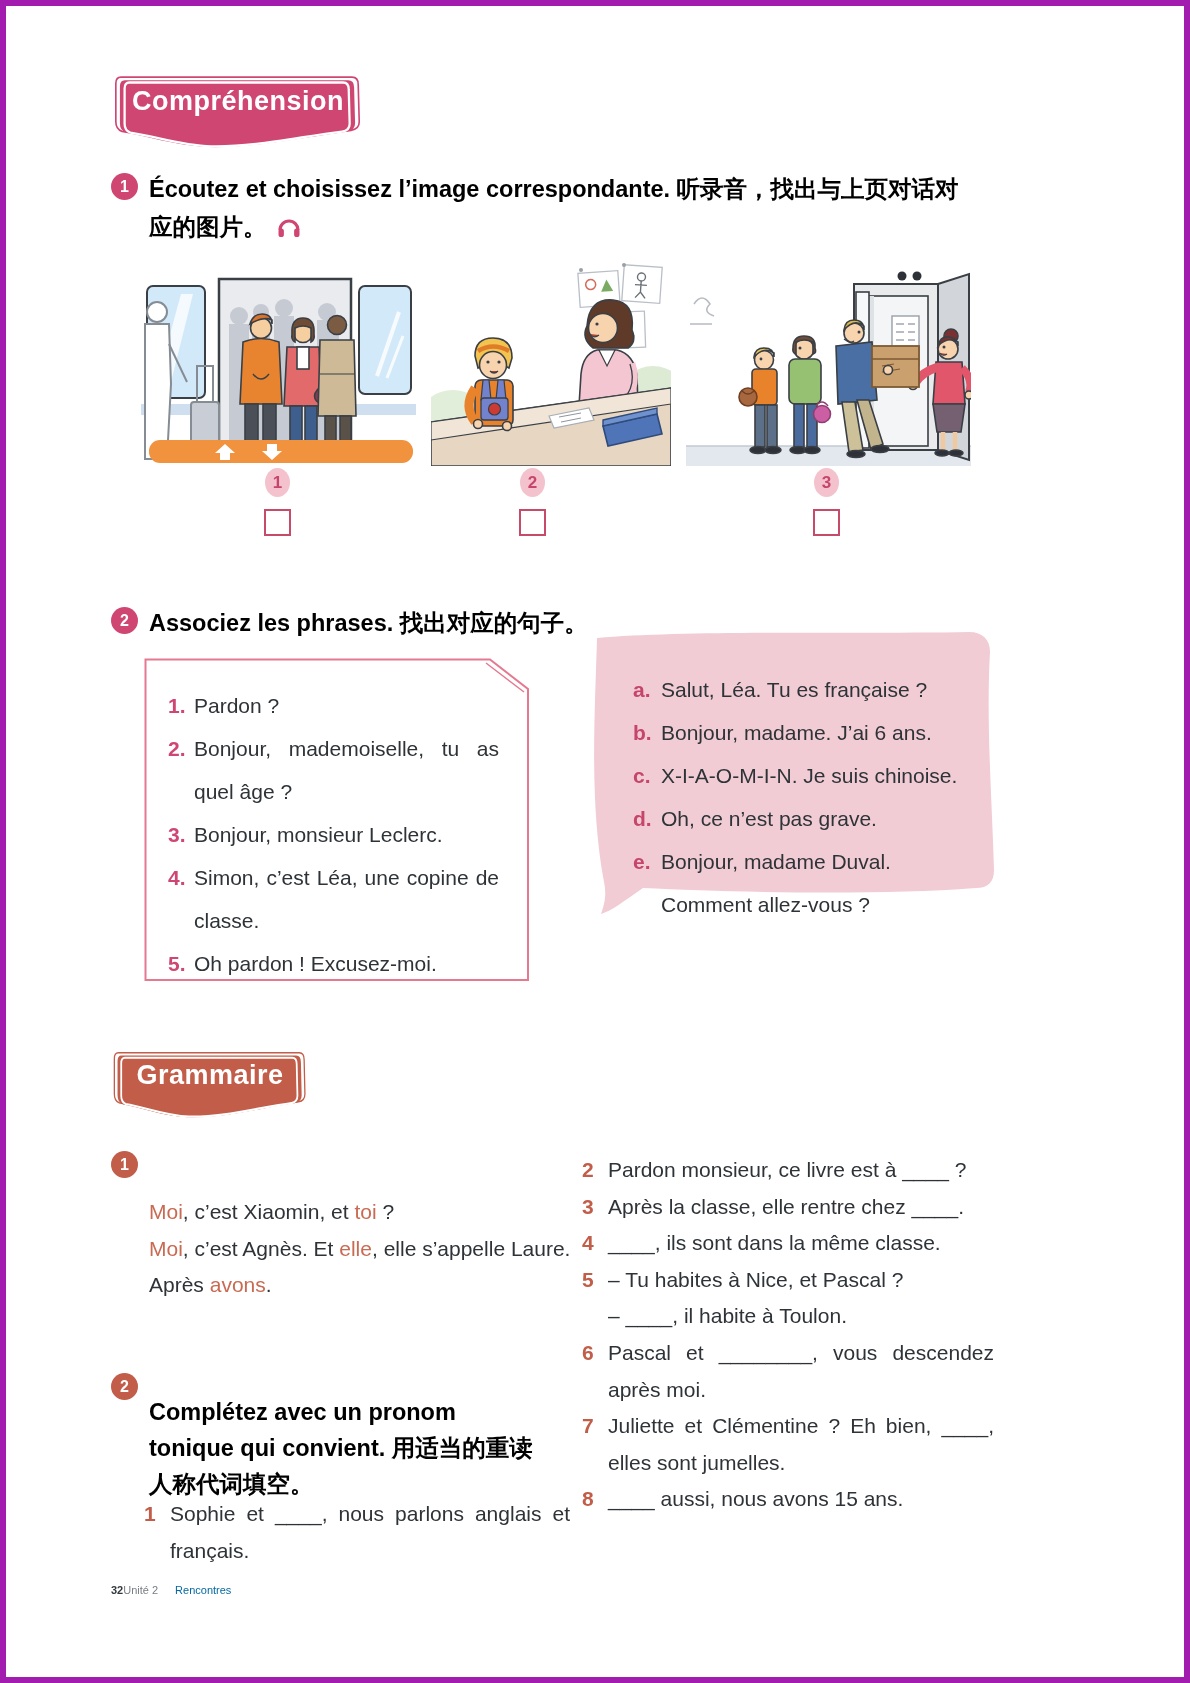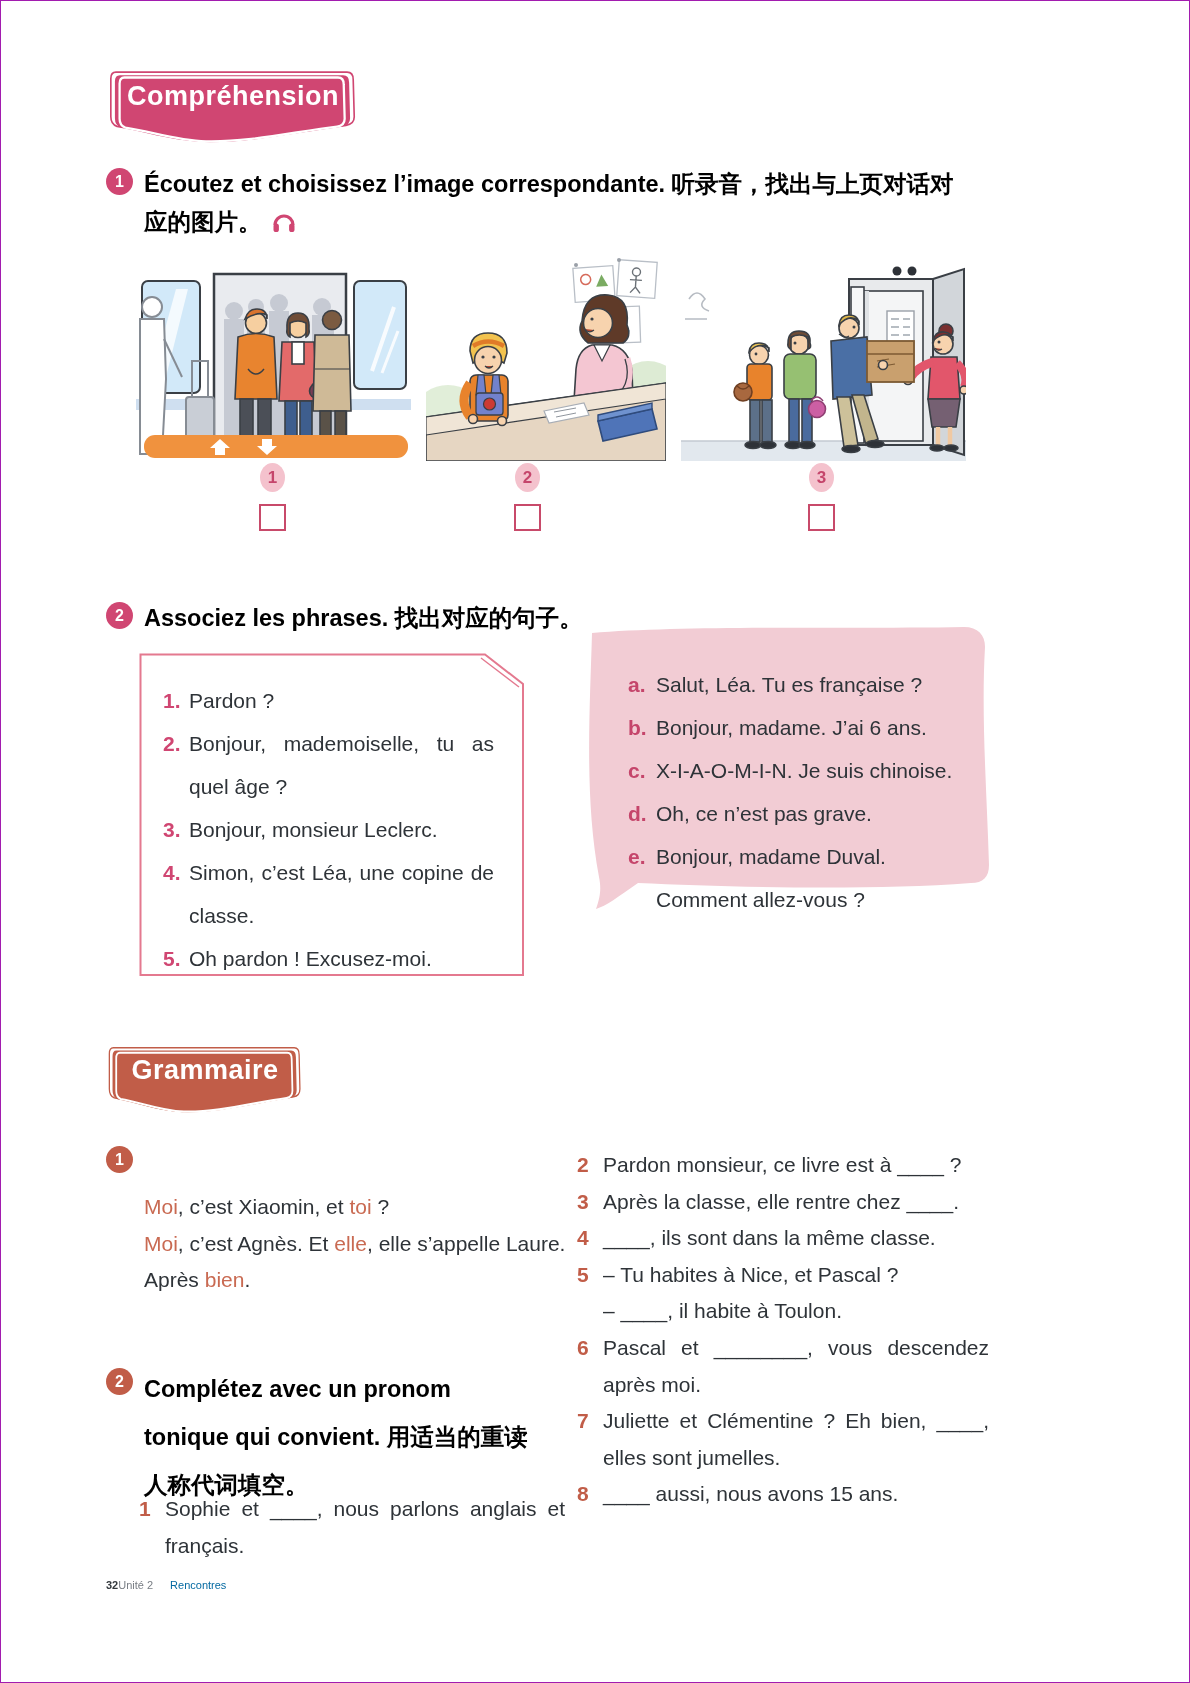--- a/index.html
+++ b/index.html
@@ -1,19 +1,19 @@
 <!DOCTYPE html>
 <html><head>
 <meta charset="utf-8">
 <style>
   html,body{margin:0;padding:0;background:#ffffff;}
   .page{
     position:relative;width:1190px;height:1683px;background:#ffffff;
     font-family:"Liberation Sans","DejaVu Sans",sans-serif;
-    color:#2e3338;overflow:hidden;box-sizing:border-box;border:1px solid #a21caf;
+    color:#2e3338;overflow:hidden;box-sizing:border-box;border:6px solid #a21caf;
   }
   .abs{position:absolute;}
   
   .banner{position:absolute;}
   .banner svg{display:block;width:100%;height:100%;}
   .banner .banner-label{
     position:absolute;left:0;right:0;top:14px;text-align:center;
     color:#ffffff;font-weight:bold;font-size:27px;letter-spacing:.5px;
   }
   
@@ -391,26 +391,26 @@
     <span class="banner-label" style="top:12px;">Grammaire</span>
   </div>
 
   <div class="abs ex-header" style="left:105px;top:1142px;width:470px;">
     <span class="badge terra">1</span>
   </div>
 
   <div class="abs gram-lines" style="left:105px;top:1188px;">
     <div><span class="hl">Moi</span><span>, c’est Xiaomin, et </span><span class="hl">toi</span><span> ?</span></div>
     <div><span class="hl">Moi</span><span>, c’est Agnès. Et </span><span class="hl">elle</span><span>, elle s’appelle Laure.</span></div>
-    <div><span>Après </span><span class="hl">bien</span><span>.</span></div>
+    <div><span>Après </span><span class="hl">avons</span><span>.</span></div>
   </div>
 
   <div class="abs ex-header" style="left:105px;top:1364px;width:470px;">
     <span class="badge terra">2</span>
-    <div class="ex-title" style="width:392px;line-height:48px;">Complétez avec un pronom tonique qui convient. 用适当的重读人称代词填空。</div>
+    <div class="ex-title" style="width:392px;line-height:36px;margin-top:24px;">Complétez avec un pronom tonique qui convient. 用适当的重读人称代词填空。</div>
   </div>
 
   <div class="abs" style="left:138px;top:1490px;">
     <div class="gram-item">
         <span class="num-g">1</span>
         <span class="g-text g-w-left">Sophie et ____, nous parlons anglais et français.</span>
       </div>
   </div>
 
   <div class="abs" style="left:576px;top:1146px;">

